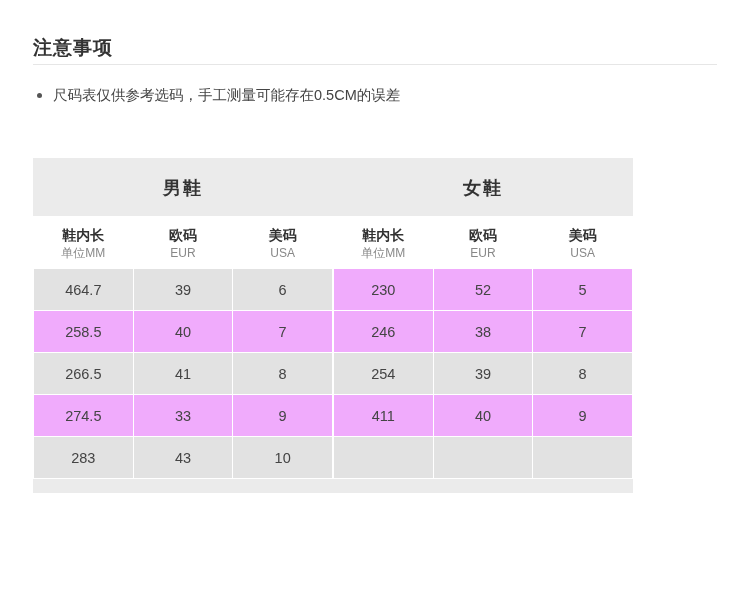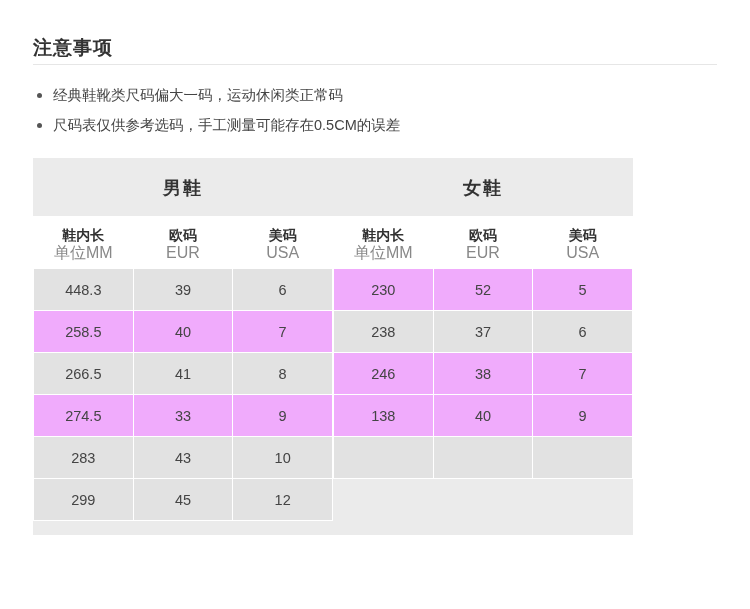--- a/index.html
+++ b/index.html
@@ -108,21 +108,21 @@
   }
   .hdr-main {
     display: block;
     font-size: 14px;
     font-weight: bold;
     color: #333333;
     line-height: 18px;
   }
   .hdr-sub {
     display: block;
-    font-size: 16px;
+    font-size: 12px;
     color: #888888;
     line-height: 14px;
     margin-top: 2px;
   }
   table.size tbody td {
     height: 42px;
     font-size: 14.5px;
     color: #444444;
   }
   table.size tbody tr.alt td {
@@ -138,24 +138,20 @@
 </style>
 </head>
 <body>
 
 <div class="page">
 
   <div class="notice-title">注意事项</div>
   <div class="notice-rule"></div>
 
   <ul class="notice-list">
-    <li>
-      <span class="bullet"></span>
-      <span>经典鞋靴类尺码偏大一码，运动休闲类正常码</span>
-    </li>
     <li>
       <span class="bullet"></span>
       <span>尺码表仅供参考选码，手工测量可能存在0.5CM的误差</span>
     </li>
   </ul>
 
   <div class="tables">
 
     <div class="table-card">
       <div class="card-title">男鞋</div>
@@ -171,21 +167,21 @@
               <span class="hdr-sub">EUR</span>
             </th>
             <th>
               <span class="hdr-main">美码</span>
               <span class="hdr-sub">USA</span>
             </th>
           </tr>
         </thead>
         <tbody>
           <tr class="alt">
-            <td>448.3</td>
+            <td>464.7</td>
             <td>39</td>
             <td>6</td>
           </tr>
           <tr class="plain">
             <td>258.5</td>
             <td>40</td>
             <td>7</td>
           </tr>
           <tr class="alt">
             <td>266.5</td>
@@ -194,25 +190,20 @@
           </tr>
           <tr class="plain">
             <td>274.5</td>
             <td>33</td>
             <td>9</td>
           </tr>
           <tr class="alt">
             <td>283</td>
             <td>43</td>
             <td>10</td>
-          </tr>
-          <tr class="alt">
-            <td>299</td>
-            <td>45</td>
-            <td>12</td>
           </tr>
         </tbody>
       </table>
       <div class="card-pad-bottom"></div>
     </div>
 
     <div class="table-card">
       <div class="card-title">女鞋</div>
       <table class="size">
         <thead>
@@ -230,32 +221,32 @@
               <span class="hdr-sub">USA</span>
             </th>
           </tr>
         </thead>
         <tbody>
           <tr class="plain">
             <td>230</td>
             <td>52</td>
             <td>5</td>
           </tr>
-          <tr class="alt">
-            <td>238</td>
-            <td>37</td>
-            <td>6</td>
-          </tr>
           <tr class="plain">
             <td>246</td>
             <td>38</td>
             <td>7</td>
           </tr>
-          <tr class="plain">
-            <td>138</td>
+          <tr class="alt">
+            <td>254</td>
+            <td>39</td>
+            <td>8</td>
+          </tr>
+          <tr class="plain">
+            <td>411</td>
             <td>40</td>
             <td>9</td>
           </tr>
           <tr class="empty">
             <td>&nbsp;</td>
             <td>&nbsp;</td>
             <td>&nbsp;</td>
           </tr>
         </tbody>
       </table>

